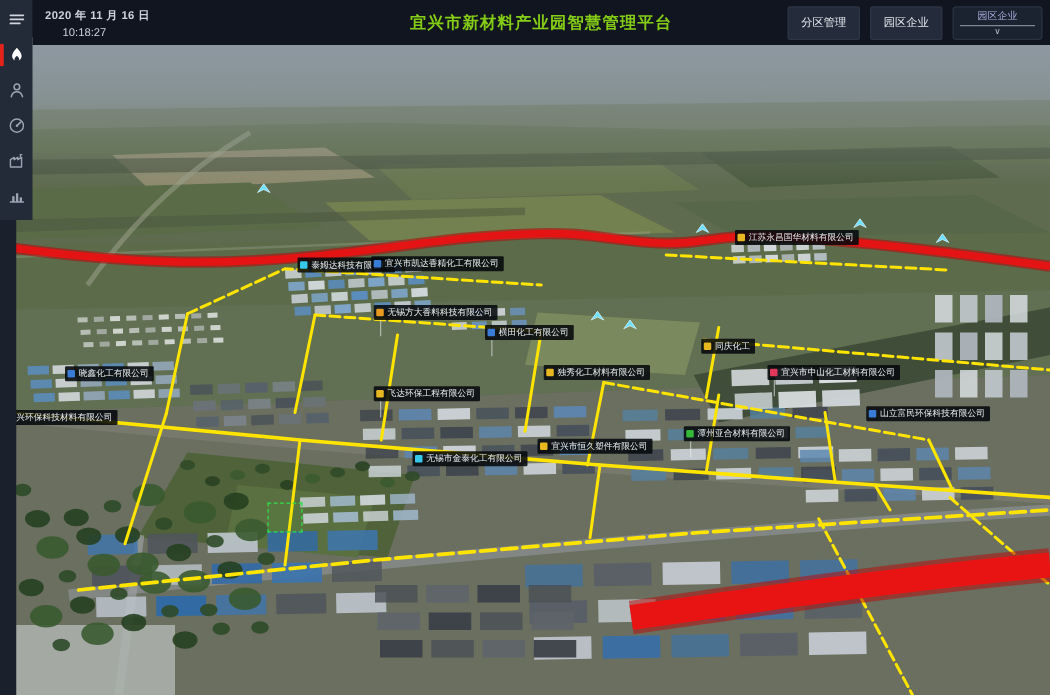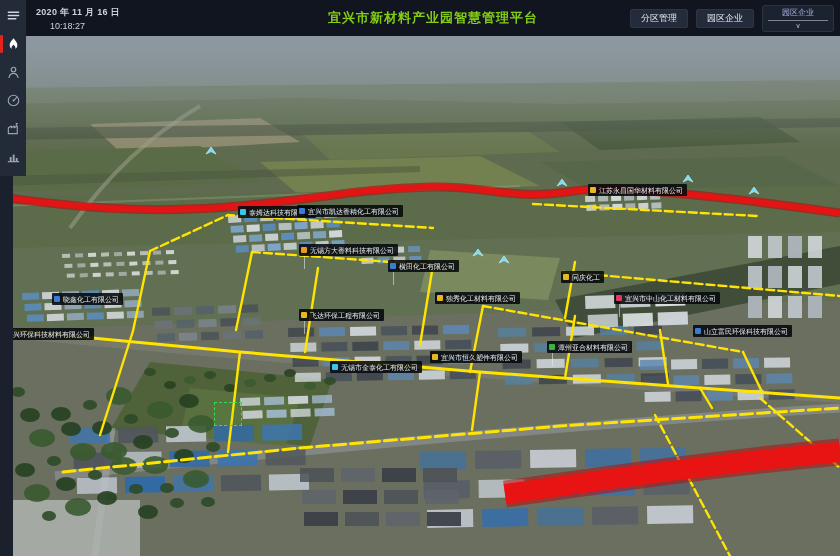--- a/index.html
+++ b/index.html
@@ -11,21 +11,21 @@
   .map svg{display:block;}
 
   
   header{position:absolute;left:26px;right:0;top:0;height:36px;background:#10151f;z-index:10;
          display:flex;align-items:center;}
   .dt{display:flex;flex-direction:column;justify-content:center;margin-left:10px;color:#ccd3db;}
   .dt .date{font-size:9px;font-weight:bold;letter-spacing:.3px;}
   .dt .time{font-size:9px;margin-left:14px;margin-top:2px;}
   .title{position:absolute;left:0;right:0;text-align:center;color:#84cc16;font-size:13px;
          font-weight:bold;letter-spacing:1px;pointer-events:none;}
-  .hbtns{margin-left:auto;display:flex;align-items:center;gap:8px;margin-right:6px;z-index:2;padding-left:29px;}
+  .hbtns{margin-left:auto;display:flex;gap:8px;margin-right:6px;z-index:2;padding-left:29px;}
   .hbtn{background:#242b3a;border:1px solid #2e3646;color:#e4e8ee;font-size:9px;padding:4px 10px;
         border-radius:2px;cursor:pointer;font-family:inherit;line-height:1;}
   .dropdown{width:70px;background:#1c2330;border:1px solid #2a3342;border-radius:3px;
             display:flex;flex-direction:column;align-items:center;padding:2px 0 1px;cursor:pointer;}
   .dropdown .dlabel{font-size:8px;color:#a9aee0;line-height:10px;}
   .dropdown .dline{width:60px;height:1px;background:#7e8594;margin:2px 0 1px;}
   .dropdown .dchev{font-size:7px;color:#b5bcc6;line-height:8px;}
 
   
   .rail{position:absolute;left:0;top:0;bottom:0;width:13px;background:#1a212c;z-index:11;}

